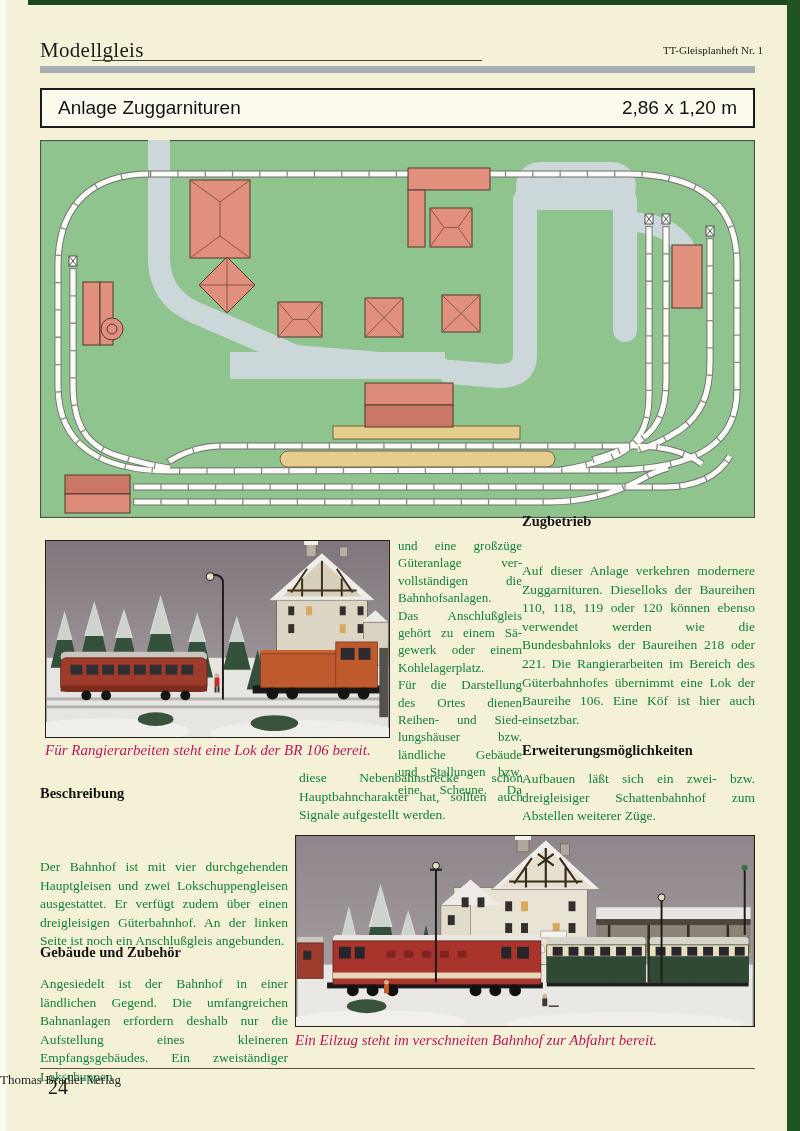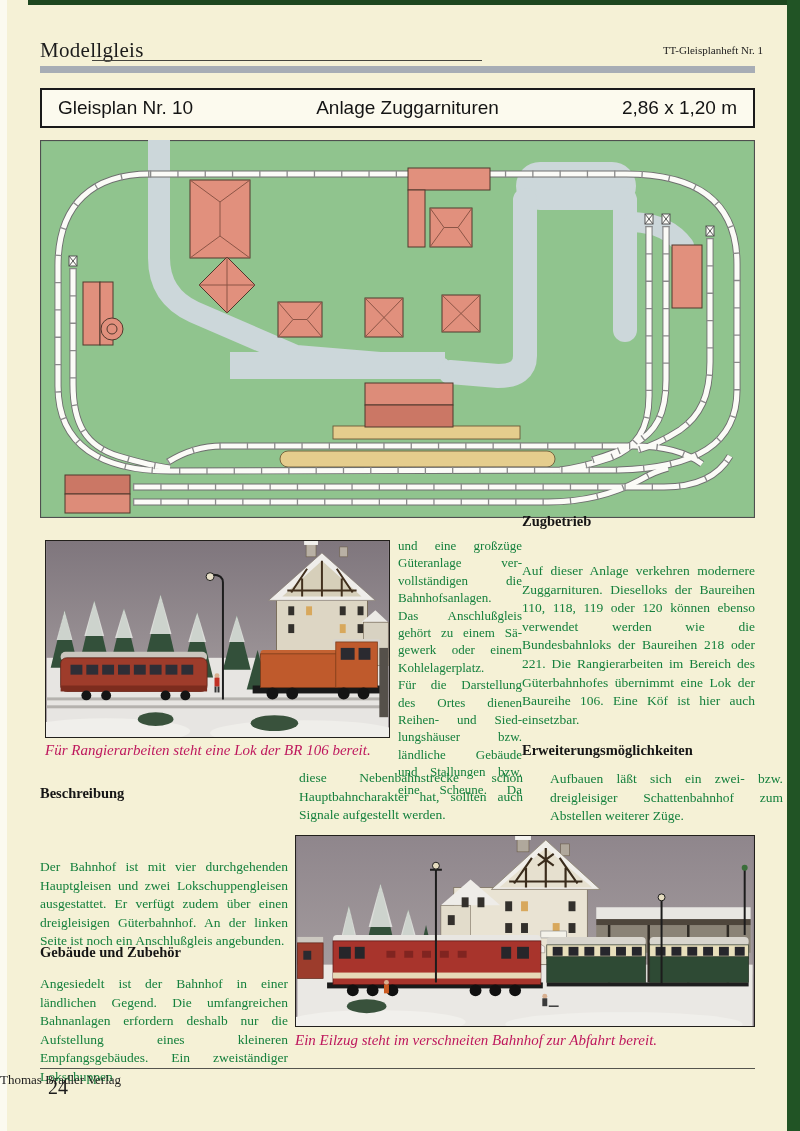--- a/index.html
+++ b/index.html
@@ -49,21 +49,20 @@
 <div class="abs edge-left"></div>
 <div class="abs edge-top"></div>
 <div class="abs edge-right"></div>
 
 <div class="abs hdr-left">Modellgleis</div>
 <div class="abs hdr-rule"></div>
 <div class="abs hdr-right">TT-Gleisplanheft Nr. 1</div>
 <div class="abs gray-bar"></div>
 
 <div class="abs title-bar">
-  <span class="cell">Gleisplan Nr. 10</span>
   <span class="cell">Anlage Zuggarnituren</span>
   <span class="cell">2,86 x 1,20 m</span>
 </div>
 
 <svg class="abs plan" viewBox="40 140 715 378" width="715" height="378">
   <rect x="40.5" y="140.5" width="714" height="377" fill="#90c48e" stroke="#4f4f4f" stroke-width="1.2"></rect>
 
   <g stroke="#ccd7da" fill="none" stroke-linecap="round" stroke-linejoin="round">
     <path d="M 159,141 L 159,258 Q 159,296 194,312 L 296,356 L 440,368" stroke-width="22"></path>
     <rect x="230" y="352" width="215" height="27" fill="#ccd7da" stroke="none"></rect>
@@ -301,21 +300,21 @@
 <div class="abs body-txt mid-wide">diese Nebenbahnstrecke schon Hauptbahncharakter hat, sollten auch Signale aufgestellt werden.</div>
 
 <div class="abs heading col-left" style="top:785px;">Beschreibung</div>
 <div class="abs body-txt col-left" style="top:810px;margin-top:48px;">Der Bahnhof ist mit vier durchgehenden Hauptgleisen und zwei Lokschuppengleisen ausgestattet. Er verfügt zudem über einen dreigleisigen Güterbahnhof. An der linken Seite ist noch ein Anschlußgleis angebunden.</div>
 <div class="abs heading col-left" style="top:944px;">Gebäude und Zubehör</div>
 <div class="abs body-txt col-left" style="top:975px;">Angesiedelt ist der Bahnhof in einer ländlichen Gegend. Die umfangreichen Bahnanlagen erfordern deshalb nur die Aufstellung eines kleineren Empfangsgebäudes. Ein zweiständiger Lokschuppen</div>
 
 <div class="abs heading col-right" style="top:513px;">Zugbetrieb</div>
 <div class="abs body-txt col-right" style="top:562px;">Auf dieser Anlage verkehren modernere Zuggarnituren. Dieselloks der Baureihen 110, 118, 119 oder 120 können ebenso verwendet werden wie die Bundesbahnloks der Baureihen 218 oder 221. Die Rangierarbeiten im Bereich des Güterbahnhofes übernimmt eine Lok der Baureihe 106. Eine Köf ist hier auch einsetzbar.</div>
 <div class="abs heading col-right" style="top:742px;">Erweiterungsmöglichkeiten</div>
-<div class="abs body-txt col-right" style="top:770px;margin-left:28px;">Aufbauen läßt sich ein zwei- bzw. dreigleisiger Schattenbahnhof zum Abstellen weiterer Züge.</div>
+<div class="abs body-txt col-right" style="top:770px;">Aufbauen läßt sich ein zwei- bzw. dreigleisiger Schattenbahnhof zum Abstellen weiterer Züge.</div>
 
 <svg class="abs photo photo2" viewBox="0 0 460 192" width="460" height="192">
   <defs>
     <linearGradient id="sky2" x1="0" y1="0" x2="0" y2="1">
       <stop offset="0" stop-color="#8f868c"></stop>
         <stop offset="1" stop-color="#a49c9e"></stop>
     </linearGradient>
   </defs>
   <rect width="460" height="140" fill="url(#sky2)"></rect>
   <rect y="130" width="460" height="62" fill="#eae8e4"></rect>

